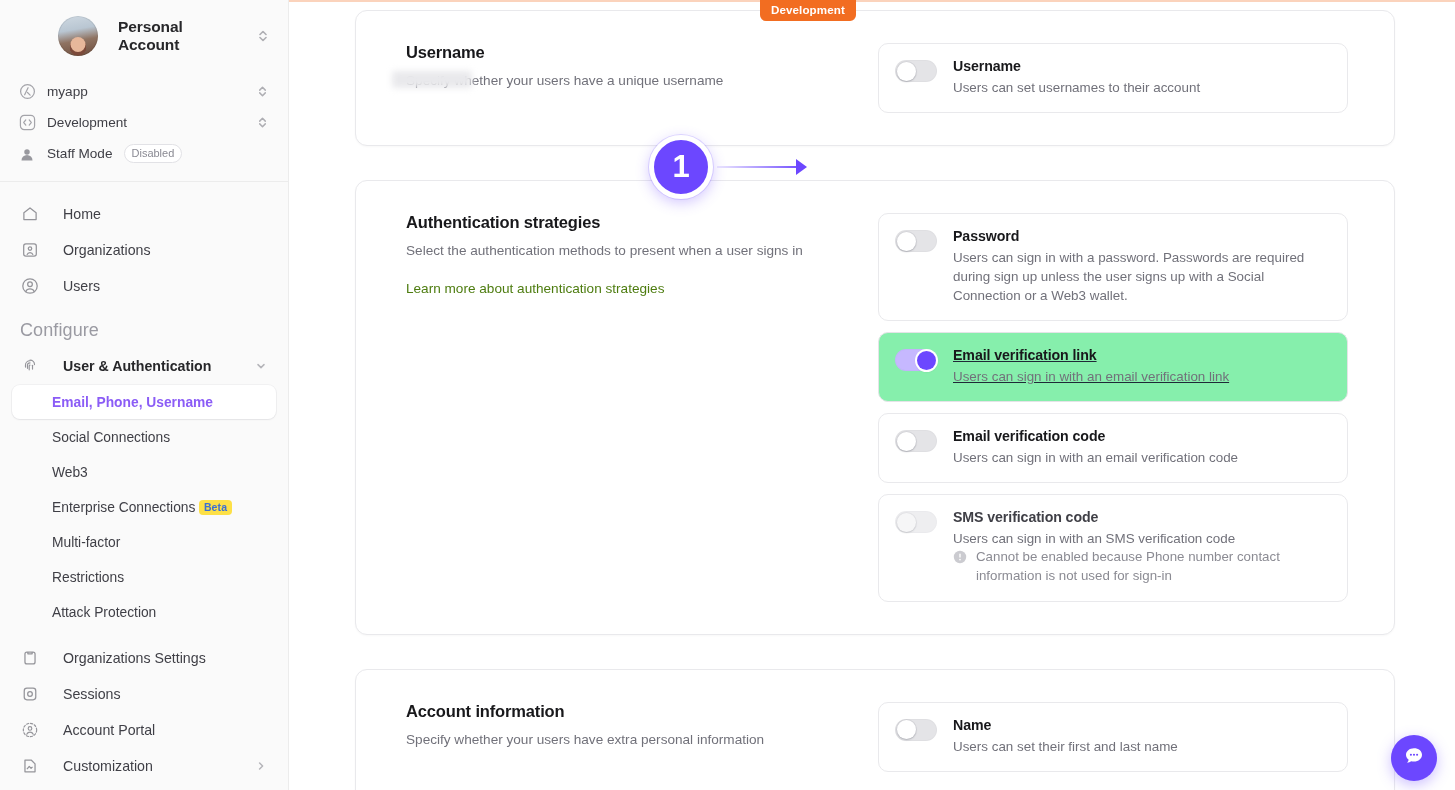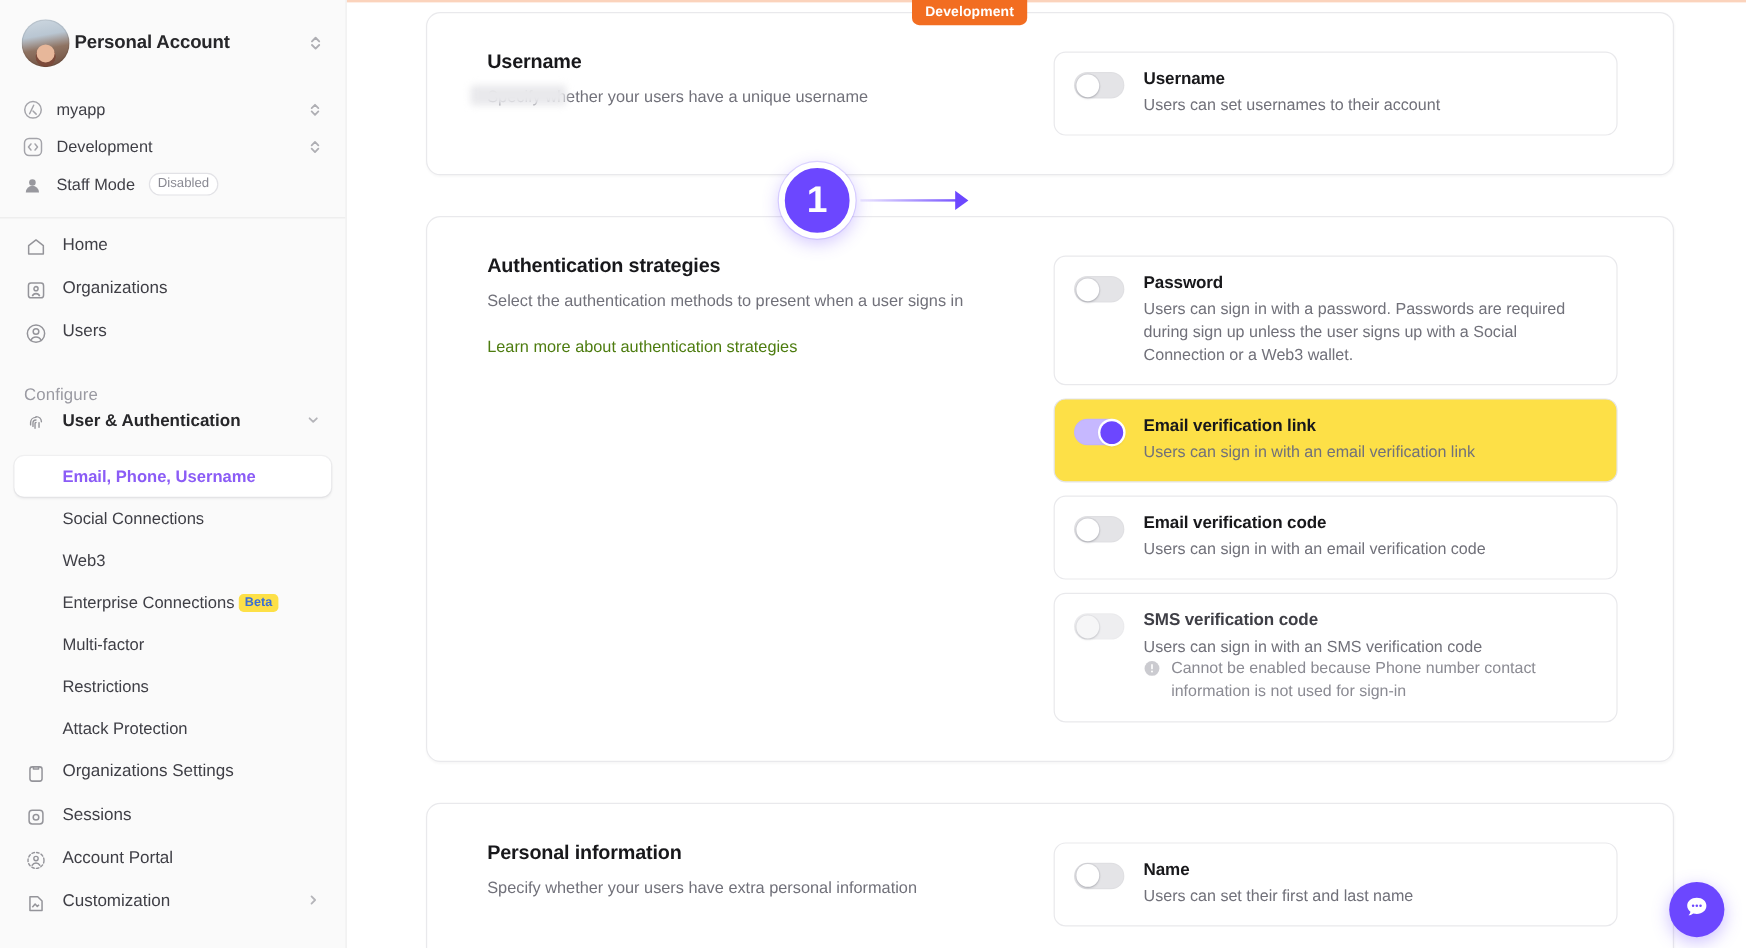--- a/index.html
+++ b/index.html
@@ -15,22 +15,23 @@
   
   .sidebar {
     width: 289px; height: 790px;
     background: #fafafa;
     border-right: 1px solid #ececec;
     flex: 0 0 289px;
     position: relative;
     overflow: hidden;
   }
   .acct-row {
-    display: flex; align-items: center; gap: 4px;
+    display: flex; align-items: center; gap: 20px;
     padding: 16px 18px 14px 18px;
+    margin-left: 40px;
   }
   .avatar {
     width: 40px; height: 40px; border-radius: 50%;
     flex: 0 0 40px;
     background:
       radial-gradient(circle at 50% 78%, #7c4a3a 0 22%, transparent 23%),
       linear-gradient(170deg, #cfd9e2 0%, #b9c6d2 35%, #8f7362 60%, #6b4b3b 100%);
     box-shadow: inset 0 0 0 1px rgba(0,0,0,.08);
     position: relative;
   }
@@ -57,30 +58,30 @@
   .pill {
     font-size: 11px; color: #8a8a93;
     border: 1px solid #e2e2e6; border-radius: 999px;
     padding: 2px 7px 2.5px 7px; background: #fff;
     line-height: 1.1;
   }
   .sb-divider { height:1px; background:#ececec; margin: 0; }
 
   .nav { padding: 14px 12px 0 12px; }
   .nav-item {
-    display: flex; align-items: flex-start; gap: 13px;
+    display: flex; align-items: center; gap: 24px;
     height: 36px; padding: 0 8px; border-radius: 7px;
     font-size: 14.2px; color: #3f3f46; cursor: pointer;
   }
   .nav-item .ico { width:19px;height:19px;flex:0 0 19px;opacity:.6;display:flex;align-items:center;justify-content:center;}
   .nav-item .lbl { flex:1; }
   .nav-item .chev { width:14px;height:14px;opacity:.5;display:flex;align-items:center;justify-content:center;}
 
   .section-label {
-    font-size: 14px; color: #9a9aa2; font-weight: 400;
+    font-size: 18px; color: #9a9aa2; font-weight: 400;
     padding: 16px 8px 7px 8px; letter-spacing: .1px;
   }
   .nav-item.parent .lbl { font-weight: 600; color:#27272a; }
 
   .subnav { padding-left: 0px; }
   .subitem {
     height: 34px; display:flex; align-items:center;
     padding: 0 12px 0 40px; border-radius: 8px;
     font-size: 13.8px; color: #3f3f46; cursor:pointer;
     margin: 1px 0;
@@ -132,21 +133,21 @@
     position:absolute; left: 8px; top: 28px;
     width: 80px; height: 17px; border-radius: 3px;
     background: #e9e9ec; filter: blur(3px);
   }
 
   .opt {
     border: 1px solid #e9e9ec; border-radius: 10px;
     background:#fff; padding: 14px 16px 15px 16px;
     display:flex; gap: 16px;
   }
-  .opt.selected { background:#fde047; border-color:#e4e4e7; }
+  .opt.selected { background:#86efac; border-color:#e4e4e7;text-decoration:underline; }
   .opt-toggle { flex: 0 0 42px; padding-top: 2px; }
   .opt-body { flex:1; min-width:0; }
   .opt-title { font-size: 14.2px; font-weight: 600; color:#18181b; margin-bottom: 4px; letter-spacing:-.1px;}
   .opt-desc { font-size: 13.4px; color:#71717a; line-height:1.42; }
   .opt-note {
     display:flex; gap:9px; margin-top: 0;
     font-size: 13.3px; color:#8b8b93; line-height:1.42;
   }
   .opt-note .ico { flex:0 0 14px; width:14px;height:14px;margin-top:2px;opacity:.55;}
 
@@ -489,21 +490,21 @@
           <div class="step-circle">1</div>
           <div class="step-arrow">
             <span class="shaft"></span>
               <span class="head"></span>
           </div>
         </div>
       </section>
 
       <section class="card" style="margin-top:34px;">
         <div class="card-left">
-          <h2 class="card-title">Personal information</h2>
+          <h2 class="card-title">Account information</h2>
           <p class="card-desc">Specify whether your users have extra personal information</p>
         </div>
         <div class="card-right">
           <div class="opt">
             <div class="opt-toggle">
               <span class="tg">
                   <span class="knob"></span>
                 </span>
             </div>
             <div class="opt-body">

